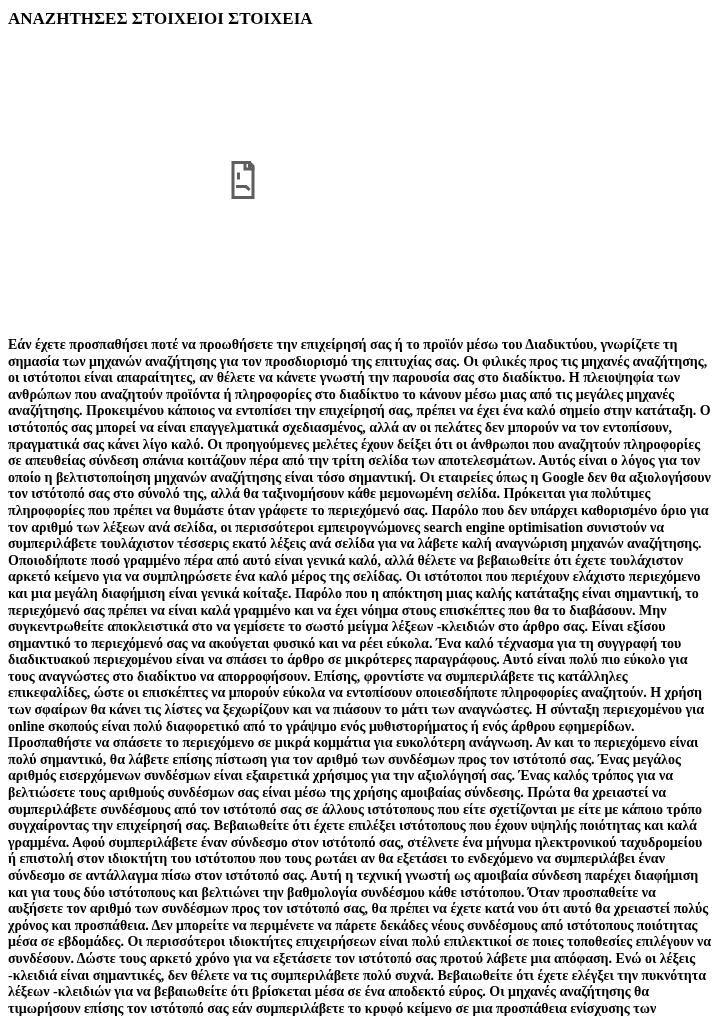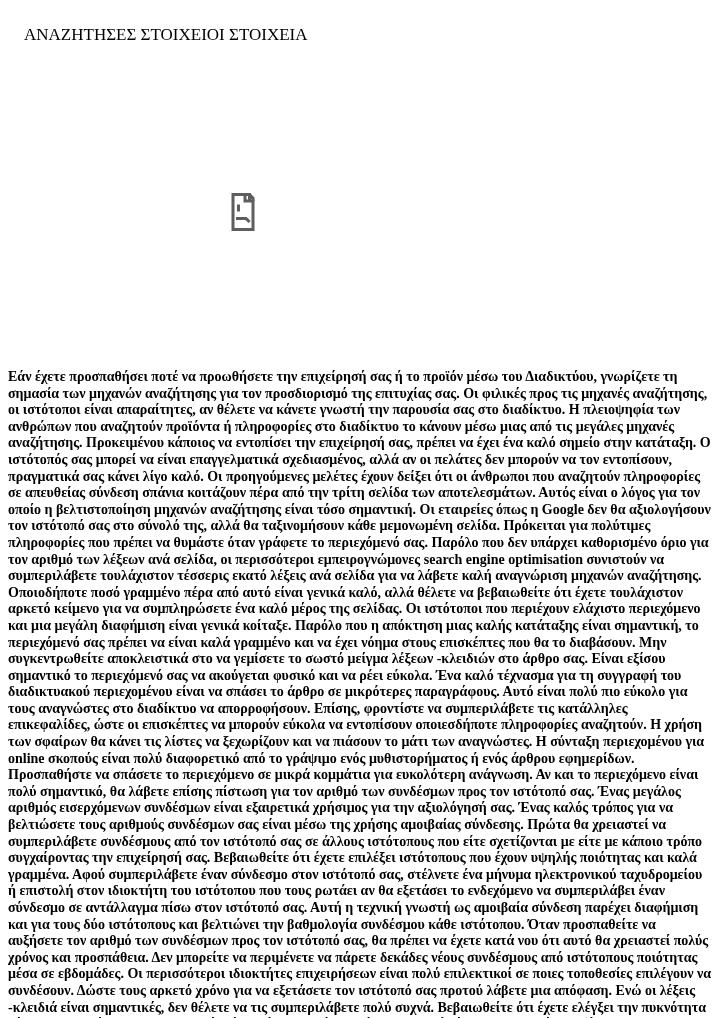--- a/index.html
+++ b/index.html
@@ -10,23 +10,23 @@
   body {
     width: 720px;
     height: 1018px;
     overflow: hidden;
     box-sizing: border-box;
     padding: 8px;
     font-family: "Liberation Serif", "DejaVu Serif", serif;
     color: #000000;
   }
   .page-title {
-    margin: 16px;
+    margin: 0;
     font-size: 17px;
-    font-weight: normal;
+    font-weight: bold;
     line-height: 22px;
     color: #000000;
   }
   .image-area {
     width: 470px;
     height: 300px;
     display: flex;
     align-items: center;
     justify-content: center;
   }

